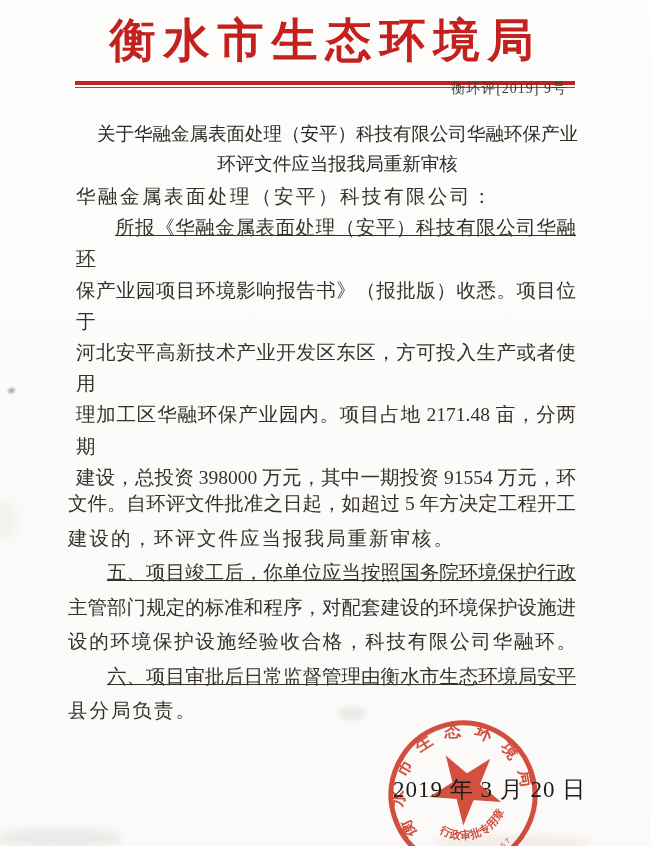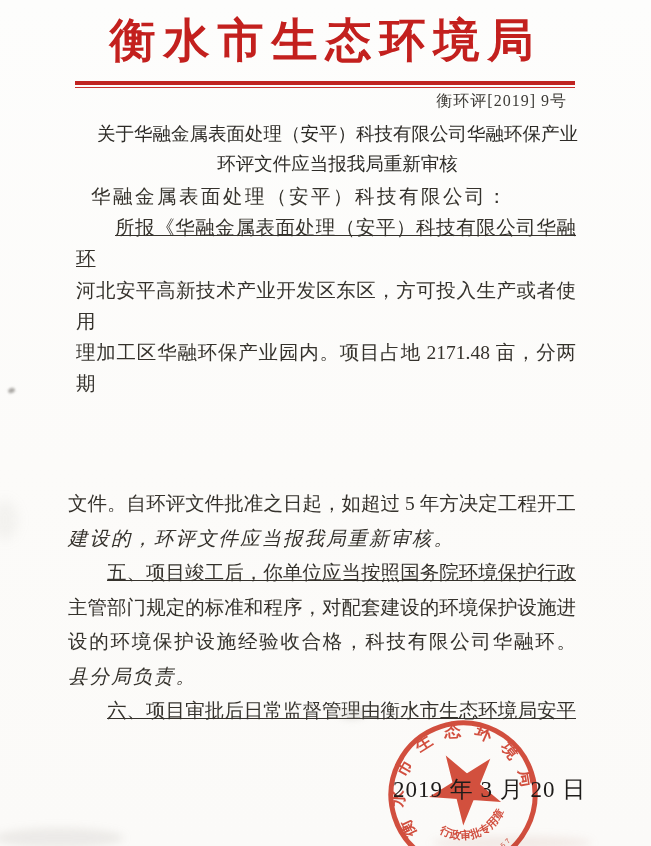--- a/index.html
+++ b/index.html
@@ -11,34 +11,34 @@
     color:#35322c;
   }
   .agency{
     position:absolute;top:10px;left:0;width:100%;margin:0;
     text-align:center;font-size:46px;font-weight:700;letter-spacing:8px;
     color:#c3201e;
   }
   .rule{position:absolute;top:81px;left:75px;width:500px;height:4px;background:#c02421;}
   .rule::after{content:"";position:absolute;top:6px;left:0;width:100%;height:1px;background:#c8302c;}
   .docno{
-    position:absolute;top:91px;right:84px;
-    font-size:16px;letter-spacing:1px;color:#3c3a35;
+    position:absolute;top:80px;right:84px;
+    font-size:14px;letter-spacing:1px;color:#3c3a35;
   }
   .title{
     position:absolute;top:119px;left:12px;width:100%;
     text-align:center;font-weight:400;font-size:18.5px;line-height:30px;color:#2d2b27;
   }
   .upper{position:absolute;top:181px;left:76px;width:500px;font-size:19.5px;line-height:31.2px;}
   .lower{position:absolute;top:443px;left:68px;width:508px;font-size:19.5px;line-height:34.5px;margin-top:44px;}
   .ln{text-align:justify;text-justify:inter-character;}
   .j{text-align-last:justify;}
   .ind{text-indent:2em;text-decoration:underline;}
-  .salute{text-align:right;text-align-last:left;letter-spacing:2.5px;margin-left:15px;}
-  .last{text-align-last:left;letter-spacing:2px;font-style:italic;}
+  .salute{text-align:right;text-align-last:left;letter-spacing:2.5px;}
+  .last{text-align-last:left;letter-spacing:2px;}
   .date{
     position:absolute;left:393px;top:774px;z-index:6;
     font-size:23px;letter-spacing:1px;color:#1e1c1a;white-space:nowrap;
   }
   .seal-wrap{
     position:absolute;left:368px;top:700px;width:190px;height:190px;z-index:4;
     mix-blend-mode:multiply;opacity:.95;
   }
   .artifact{position:absolute;border-radius:50%;pointer-events:none;}
   .speck{left:8px;top:388px;width:7px;height:5px;background:rgba(90,85,80,.5);filter:blur(1px);transform:rotate(-20deg);}
@@ -59,32 +59,34 @@
   <div class="docno">衡环评[2019] 9号</div>
 
   <div class="title">
     <div>关于华融金属表面处理（安平）科技有限公司华融环保产业</div>
     <div>环评文件应当报我局重新审核</div>
   </div>
 
   <div class="upper">
     <div class="ln salute">华融金属表面处理（安平）科技有限公司：</div>
     <div class="ln j ind">所报《华融金属表面处理（安平）科技有限公司华融环</div>
+    <div class="ln j">保产业园项目环境影响报告书》（报批版）收悉。项目位于</div>
     <div class="ln j">河北安平高新技术产业开发区东区，方可投入生产或者使用</div>
     <div class="ln j">理加工区华融环保产业园内。项目占地 2171.48 亩，分两期</div>
+    <div class="ln j">建设，总投资 398000 万元，其中一期投资 91554 万元，环</div>
   </div>
 
   <div class="lower">
     <div class="ln j">文件。自环评文件批准之日起，如超过 5 年方决定工程开工</div>
     <div class="ln last">建设的，环评文件应当报我局重新审核。</div>
     <div class="ln j ind">五、项目竣工后，你单位应当按照国务院环境保护行政</div>
     <div class="ln j">主管部门规定的标准和程序，对配套建设的环境保护设施进</div>
     <div class="ln j">设的环境保护设施经验收合格，科技有限公司华融环。</div>
+    <div class="ln j ind">六、项目审批后日常监督管理由衡水市生态环境局安平</div>
     <div class="ln last">县分局负责。</div>
-    <div class="ln j ind">六、项目审批后日常监督管理由衡水市生态环境局安平</div>
   </div>
 
   <div class="seal-wrap">
     <svg width="190" height="190" viewBox="0 0 190 190">
       <defs>
         <path id="arcTop" d="M -50,32 A 59.4,59.4 0 1 1 50,32" fill="none"></path>
         <path id="arcBot" d="M -34,28 A 44,44 0 0 0 34,28" fill="none"></path>
         <path id="arcNum" d="M -46,48 A 66.5,66.5 0 0 0 46,48" fill="none"></path>
       </defs>
       <g transform="translate(95,95) rotate(-18)" opacity="0.9">

